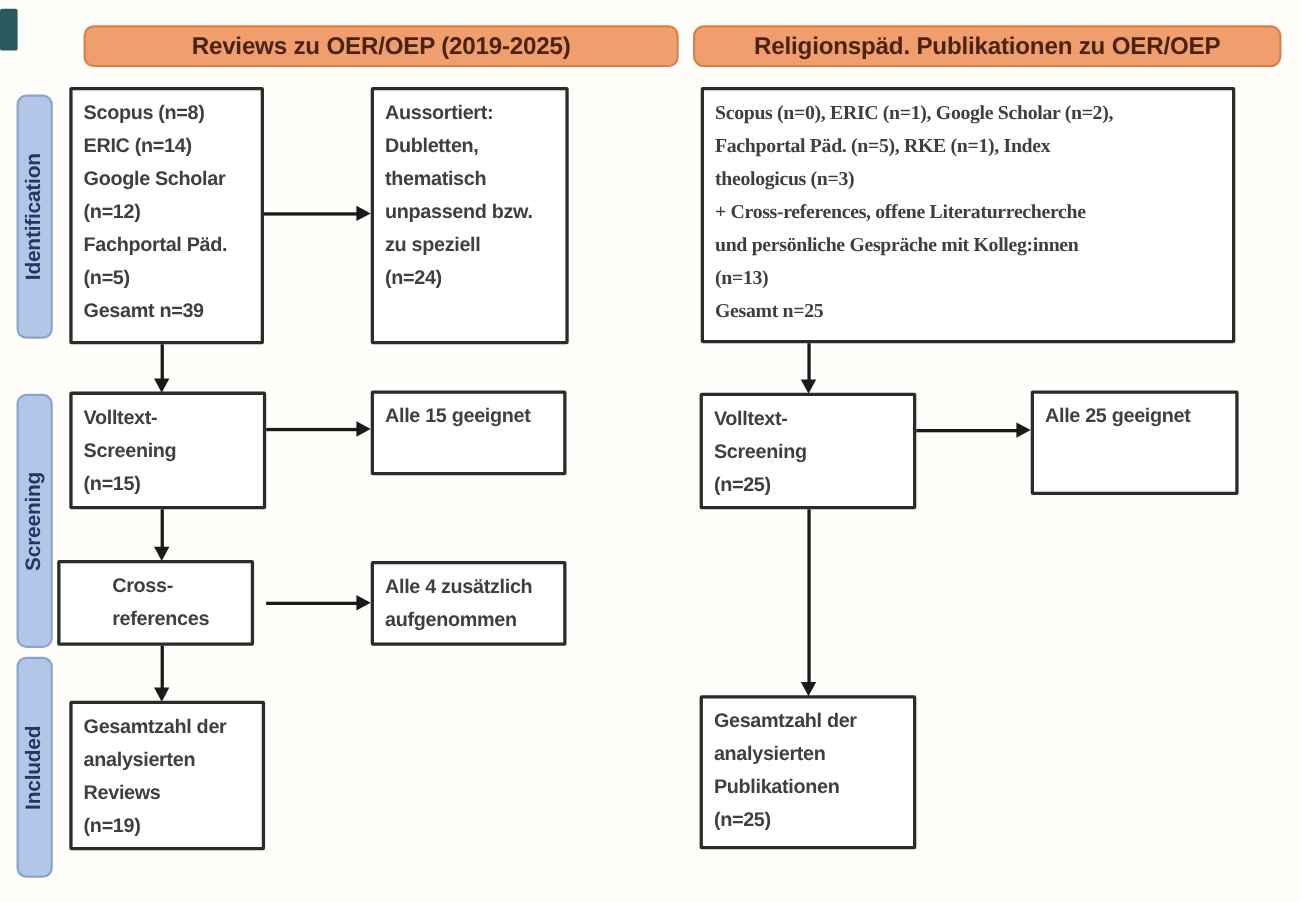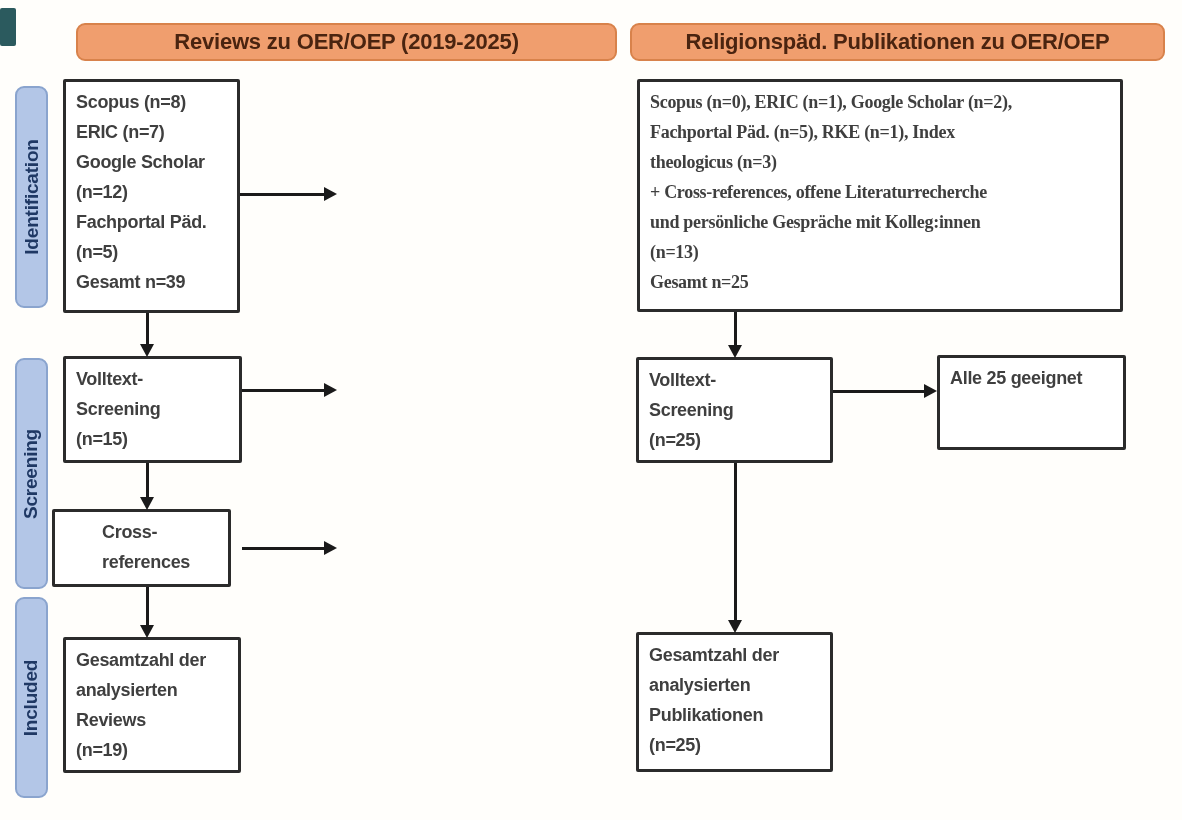--- a/index.html
+++ b/index.html
@@ -46,54 +46,63 @@
 </head>
 <body>
 
 <div id="canvas">
 
   <div class="corner-mark" style="left:0;top:8px;"></div>
 
   <div class="col-header" style="left:76px;top:23px;width:541px;">
     <span>Reviews zu OER/OEP (2019-2025)</span>
   </div>
-  <div class="col-header" style="left:630px;top:23px;width:535px;">
+  <div class="col-header" style="left:630px;top:23px;width:535px;border-radius:10px;">
     <span>Religionspäd. Publikationen zu OER/OEP</span>
   </div>
 
   <div class="stage" style="left:15px;top:86px;height:222px;">
     <span>Identification</span>
   </div>
   <div class="stage" style="left:15px;top:358px;height:231px;">
     <span>Screening</span>
   </div>
   <div class="stage" style="left:15px;top:597px;height:201px;">
     <span>Included</span>
   </div>
 
   <div class="node" style="left:63px;top:79px;width:177px;height:234px;">Scopus (n=8)
-ERIC (n=7)
+ERIC (n=14)
 Google Scholar
 (n=12)
 Fachportal Päd.
 (n=5)
 Gesamt n=39</div>
+  <div class="node" style="left:337px;top:79px;width:180px;height:234px;">Aussortiert:
+Dubletten,
+thematisch
+unpassend bzw.
+zu speziell
+(n=24)</div>
   <div class="node" style="left:637px;top:79px;width:486px;height:233px;font-family:Liberation Serif, serif;">Scopus (n=0), ERIC (n=1), Google Scholar (n=2),
 Fachportal Päd. (n=5), RKE (n=1), Index
 theologicus (n=3)
 + Cross-references, offene Literaturrecherche
 und persönliche Gespräche mit Kolleg:innen
 (n=13)
 Gesamt n=25</div>
 
   <div class="node" style="left:63px;top:356px;width:179px;height:107px;">Volltext-
 Screening
 (n=15)</div>
+  <div class="node" style="left:337px;top:355px;width:178px;height:77px;">Alle 15 geeignet</div>
   <div class="node" style="left:52px;top:509px;width:179px;height:78px;padding-left:47px;">Cross-references
 (n=4)</div>
+  <div class="node" style="left:337px;top:510px;width:178px;height:77px;">Alle 4 zusätzlich
+aufgenommen</div>
   <div class="node" style="left:636px;top:357px;width:197px;height:106px;">Volltext-
 Screening
 (n=25)</div>
   <div class="node" style="left:937px;top:355px;width:189px;height:95px;">Alle 25 geeignet</div>
 
   <div class="node" style="left:63px;top:637px;width:178px;height:136px;">Gesamtzahl der
 analysierten
 Reviews
 (n=19)</div>
   <div class="node" style="left:636px;top:632px;width:197px;height:140px;">Gesamtzahl der

